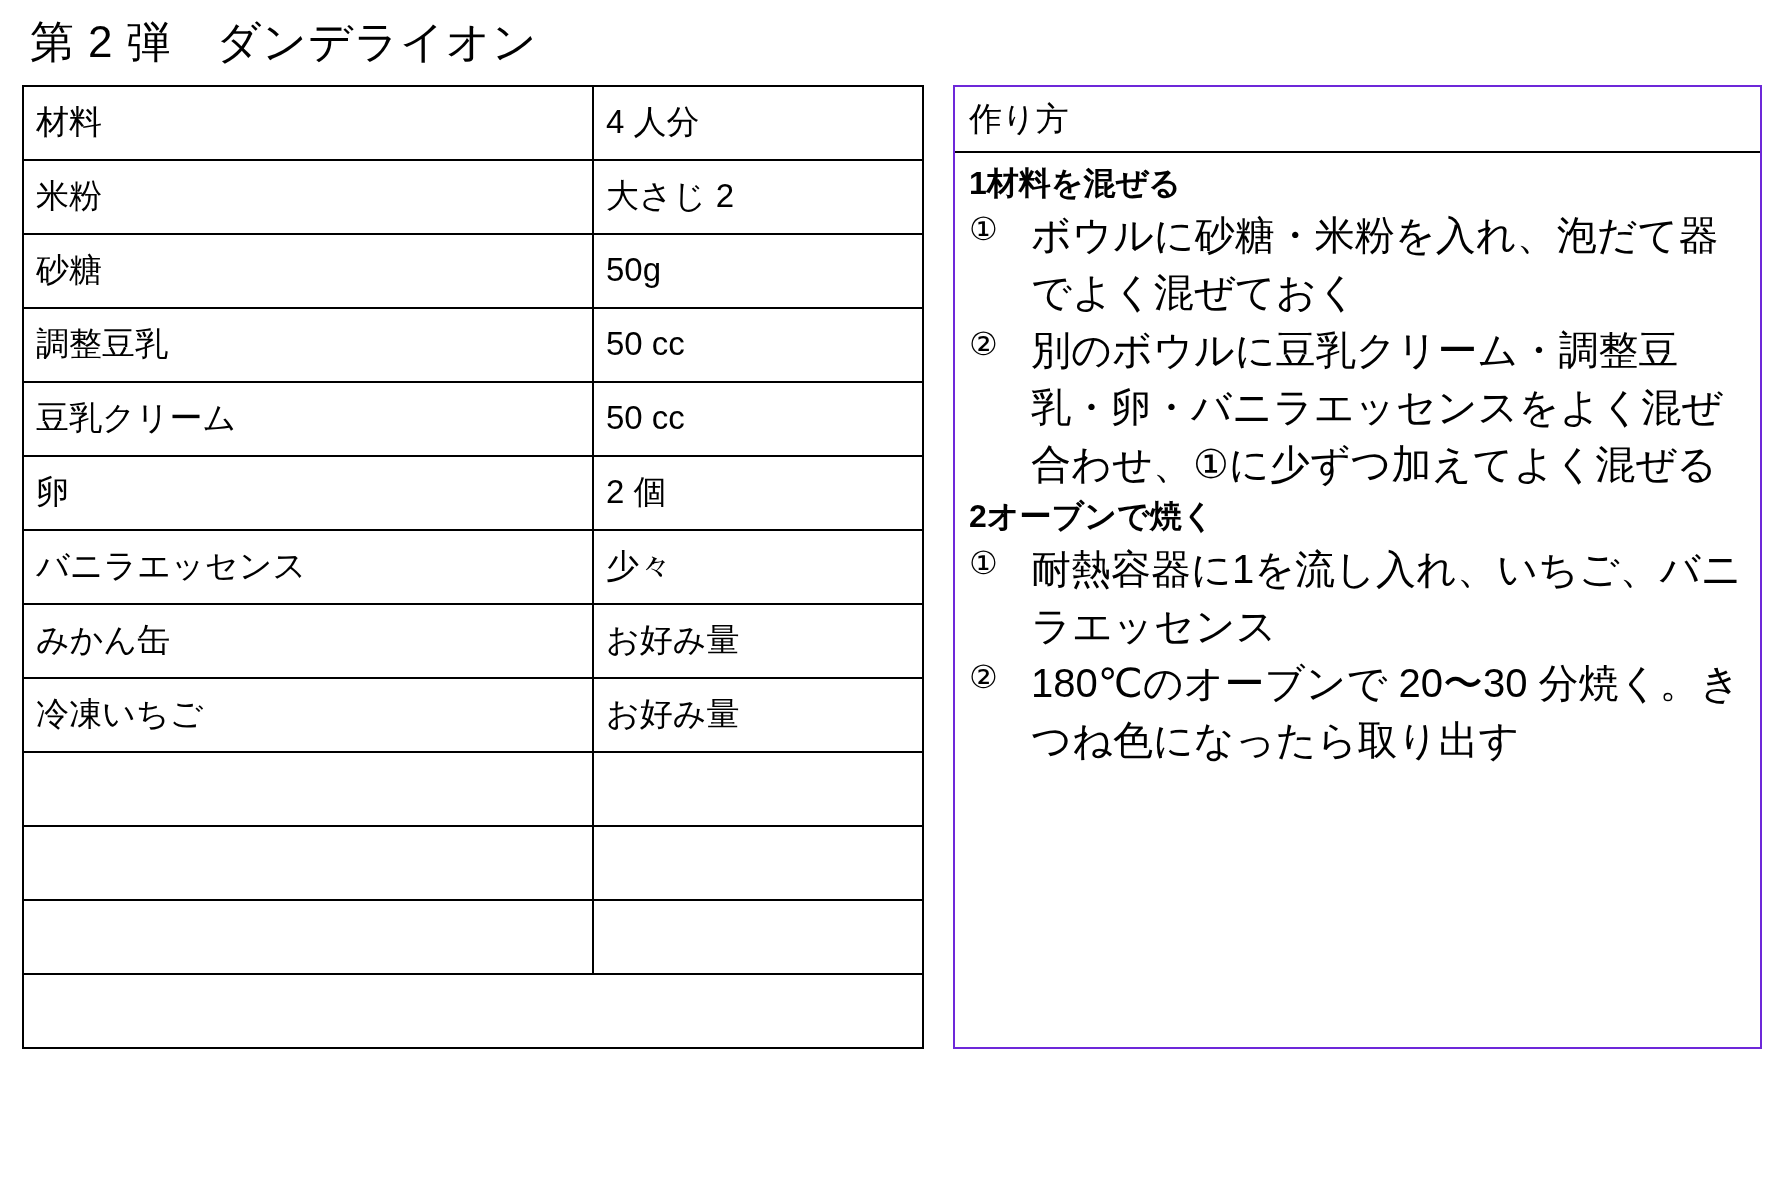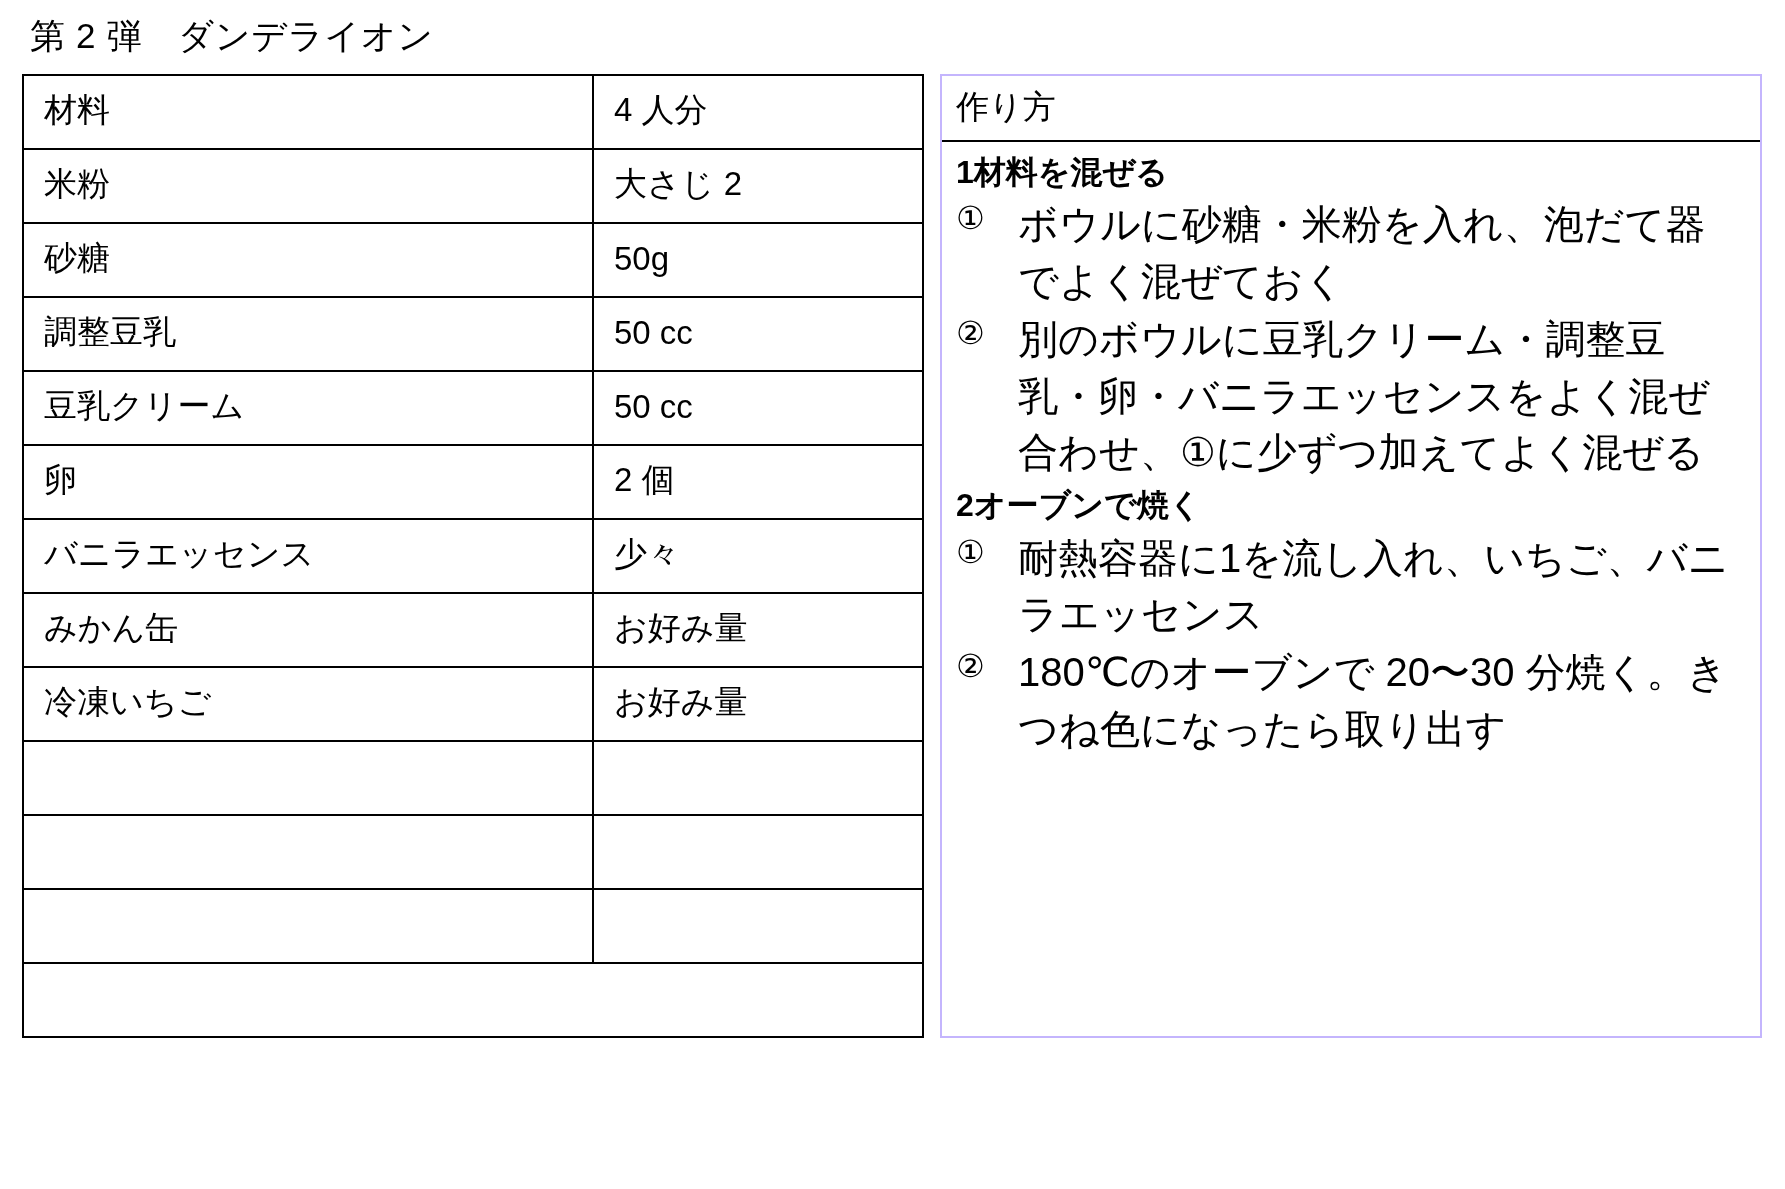--- a/index.html
+++ b/index.html
@@ -15,21 +15,21 @@
     overflow: hidden;
   }
   .page {
     position: relative;
     width: 1785px;
     height: 1189px;
     box-sizing: border-box;
     padding: 14px 30px 0 22px;
   }
   .doc-title {
-    font-size: 35px;
+    font-size: 44px;
     line-height: 1.25;
     letter-spacing: 0.02em;
     margin: 0 0 16px 8px;
     white-space: pre;
   }
   .recipe-heading {
     font-size: 37px;
     line-height: 1.2;
     letter-spacing: 0.01em;
     margin: 0 0 14px 6px;
@@ -43,21 +43,21 @@
   
   table.ingredients {
     border-collapse: collapse;
     table-layout: fixed;
     width: 900px;
   }
   table.ingredients td,
   table.ingredients th {
     border: 2px solid #000;
     height: 66px;
-    padding: 2px 10px 4px 20px;
+    padding: 2px 10px 4px 12px;
     font-size: 33px;
     font-weight: normal;
     text-align: left;
     vertical-align: middle;
     white-space: nowrap;
     overflow: hidden;
   }
   table.ingredients col.c1 { width: 570px; }
   table.ingredients col.c2 { width: 330px; }
   table.ingredients tr.blank td {
@@ -68,25 +68,25 @@
     border-right: 2px solid #000;
     border-bottom: 2px solid #000;
   }
   .spacer-col {
     width: 16px;
     flex: 0 0 16px;
   }
   
   .method {
     flex: 1 1 auto;
-    border: 2px solid #c4b5fd;
+    border: 2px solid #6d28d9;
     box-sizing: border-box;
     display: flex;
     flex-direction: column;
-    margin-left: 0;
+    margin-left: 13px;
   }
   .method-header {
     border-bottom: 2px solid #000;
     height: 66px;
     box-sizing: border-box;
     display: flex;
     align-items: center;
     padding-left: 14px;
     font-size: 33px;
   }

